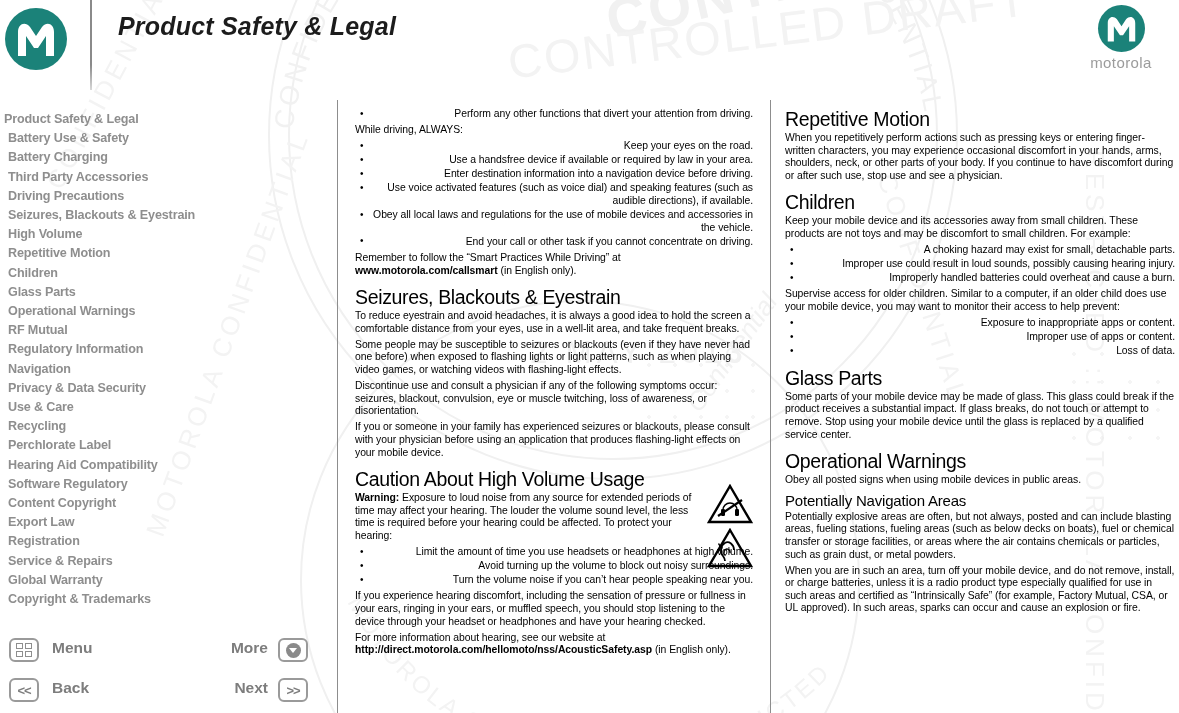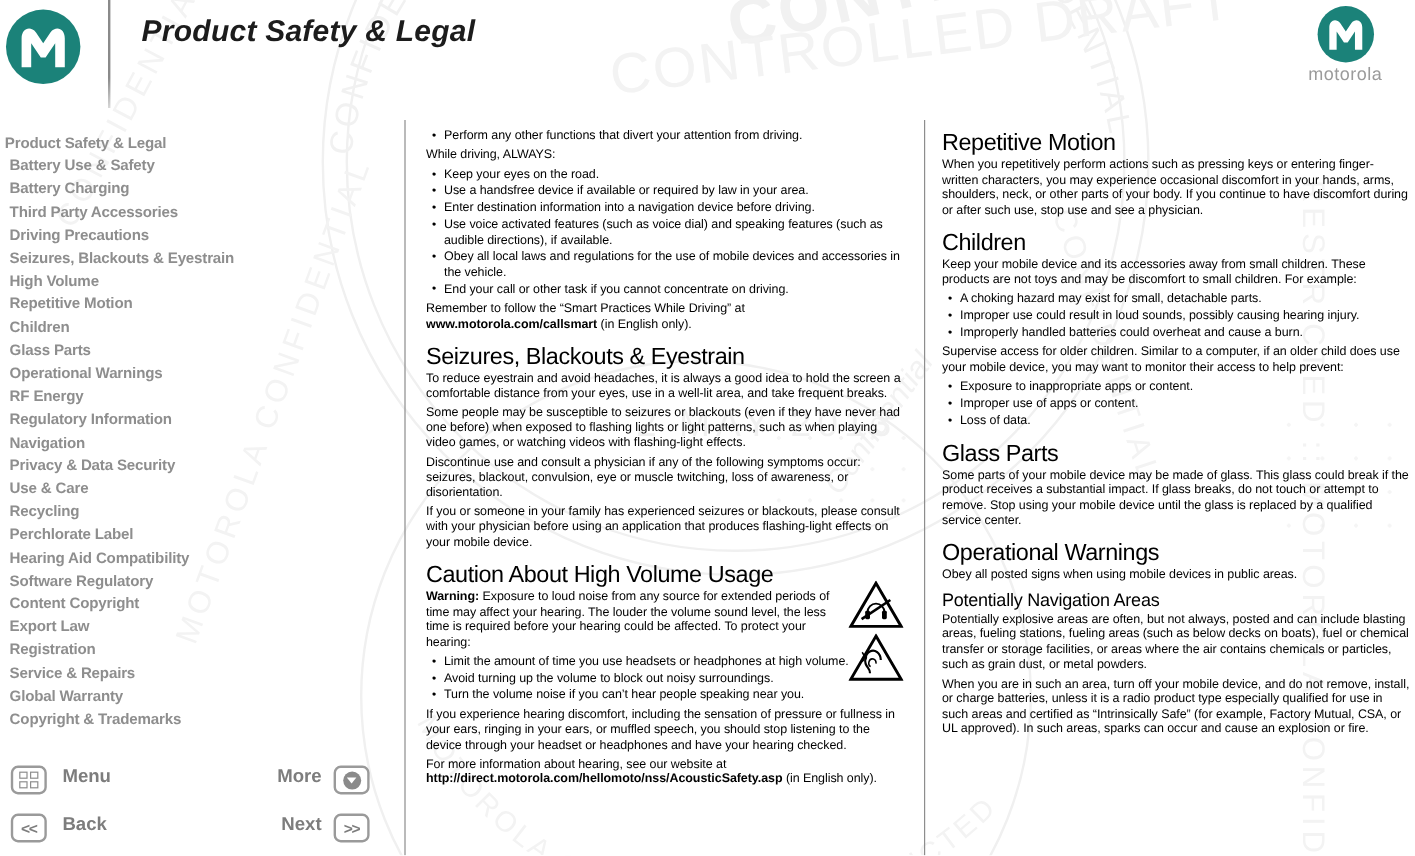--- a/index.html
+++ b/index.html
@@ -126,20 +126,21 @@
     font-size: 10.4px; color: #000; line-height: 12.6px;
     margin-bottom: 3.5px; letter-spacing: -0.05px;
     font-family: "Liberation Sans", sans-serif;
   }
   ul.blist { list-style: none; margin: 0 0 3.5px 0; padding: 0; }
   ul.blist li {
     font-size: 10.4px; color: #000; line-height: 12.6px;
     position: relative; padding-left: 15px; margin-bottom: 1.5px;
     letter-spacing: -0.05px;
     font-family: "Liberation Sans", sans-serif;
+    text-align: right;
   }
   ul.blist li:before {
     content: "\2022"; position: absolute; left: 5px; top: -0.5px; font-size: 10px;
   }
   .b { font-weight: 700; }
 
   
   .vol-icons { position: absolute; left: 707px; top: 484px; z-index: 4; }
   .tri { position: relative; width: 46px; height: 40px; }
   .tri + .tri { margin-top: 4px; }
@@ -207,21 +208,21 @@
       <div class="toc-item sub">Battery Use &amp; Safety</div>
       <div class="toc-item sub">Battery Charging</div>
       <div class="toc-item sub">Third Party Accessories</div>
       <div class="toc-item sub">Driving Precautions</div>
       <div class="toc-item sub">Seizures, Blackouts &amp; Eyestrain</div>
       <div class="toc-item sub">High Volume</div>
       <div class="toc-item sub">Repetitive Motion</div>
       <div class="toc-item sub">Children</div>
       <div class="toc-item sub">Glass Parts</div>
       <div class="toc-item sub">Operational Warnings</div>
-      <div class="toc-item sub">RF Energy</div>
+      <div class="toc-item sub">RF Mutual</div>
       <div class="toc-item sub">Regulatory Information</div>
       <div class="toc-item sub">Navigation</div>
       <div class="toc-item sub">Privacy &amp; Data Security</div>
       <div class="toc-item sub">Use &amp; Care</div>
       <div class="toc-item sub">Recycling</div>
       <div class="toc-item sub">Perchlorate Label</div>
       <div class="toc-item sub">Hearing Aid Compatibility</div>
       <div class="toc-item sub">Software Regulatory</div>
       <div class="toc-item sub">Content Copyright</div>
       <div class="toc-item sub">Export Law</div>

